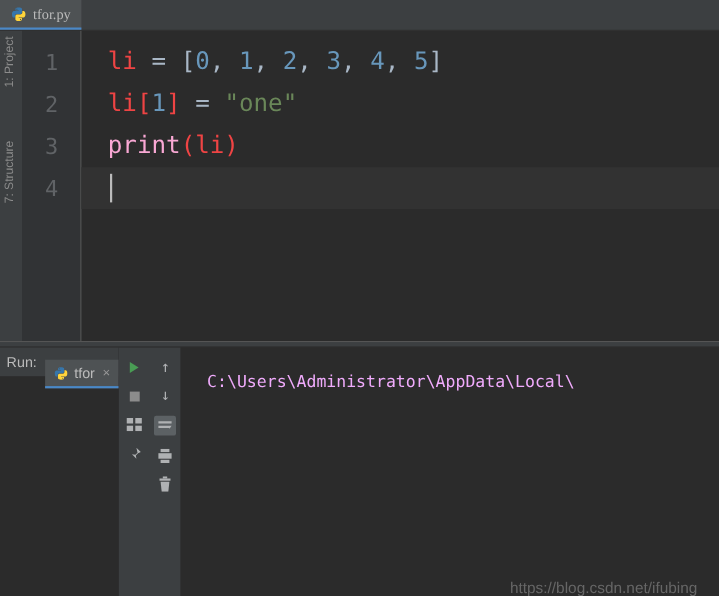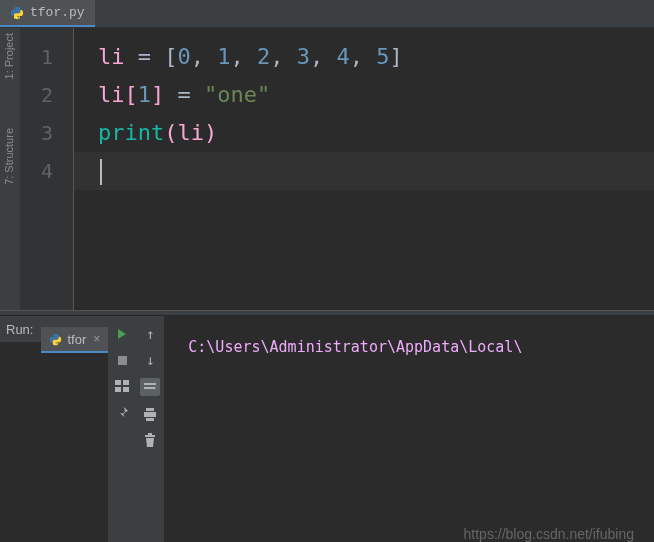--- a/index.html
+++ b/index.html
@@ -27,21 +27,21 @@
     .file-tab {
       display: flex;
       align-items: center;
       gap: 6px;
       padding: 4px 10px;
       background: #4e5254;
       height: 100%;
       border-bottom: 2px solid #4a88c7;
       font-size: 13px;
       color: #bbbbbb;
-      font-family: Liberation Mono, monospace;
+      font-family: Liberation Serif, serif;
     }
     .python-icon {
       width: 14px;
       height: 14px;
     }
     .editor-wrap {
       flex: 1;
       display: flex;
       background: #2b2b2b;
     }
@@ -90,25 +90,25 @@
     .cursor-line {
       position: absolute;
       left: 0;
       right: 0;
       top: 124px;
       height: 38px;
       background: #323232;
       z-index: 0;
     }
     .code-line span, .code-line { position: relative; z-index: 1; }
-    .tok-id { color: #f9a8d4; }
+    .tok-id { color: #ef4444; }
     .tok-op { color: #a9b7c6; }
     .tok-num { color: #6897bb; }
     .tok-str { color: #6a8759; }
-    .tok-fn { color: #14b8a6; }
+    .tok-fn { color: #f9a8d4; }
     .caret {
       display: inline-block;
       width: 2px;
       height: 26px;
       background: #bbbbbb;
       vertical-align: middle;
       margin-left: 2px;
     }
     .divider {
       height: 6px;

